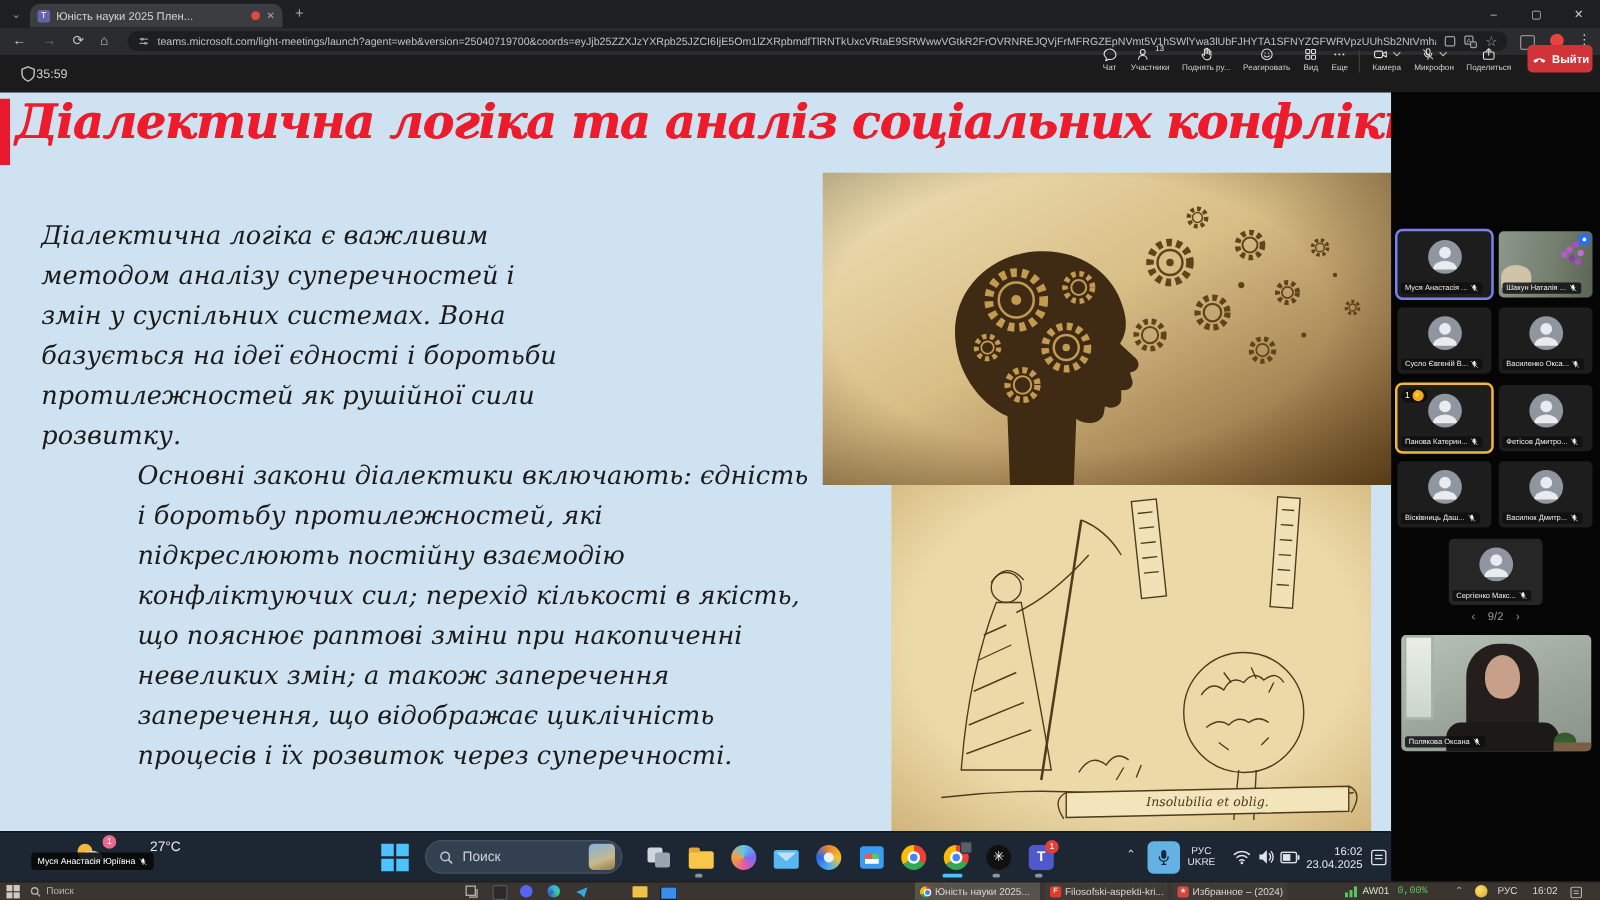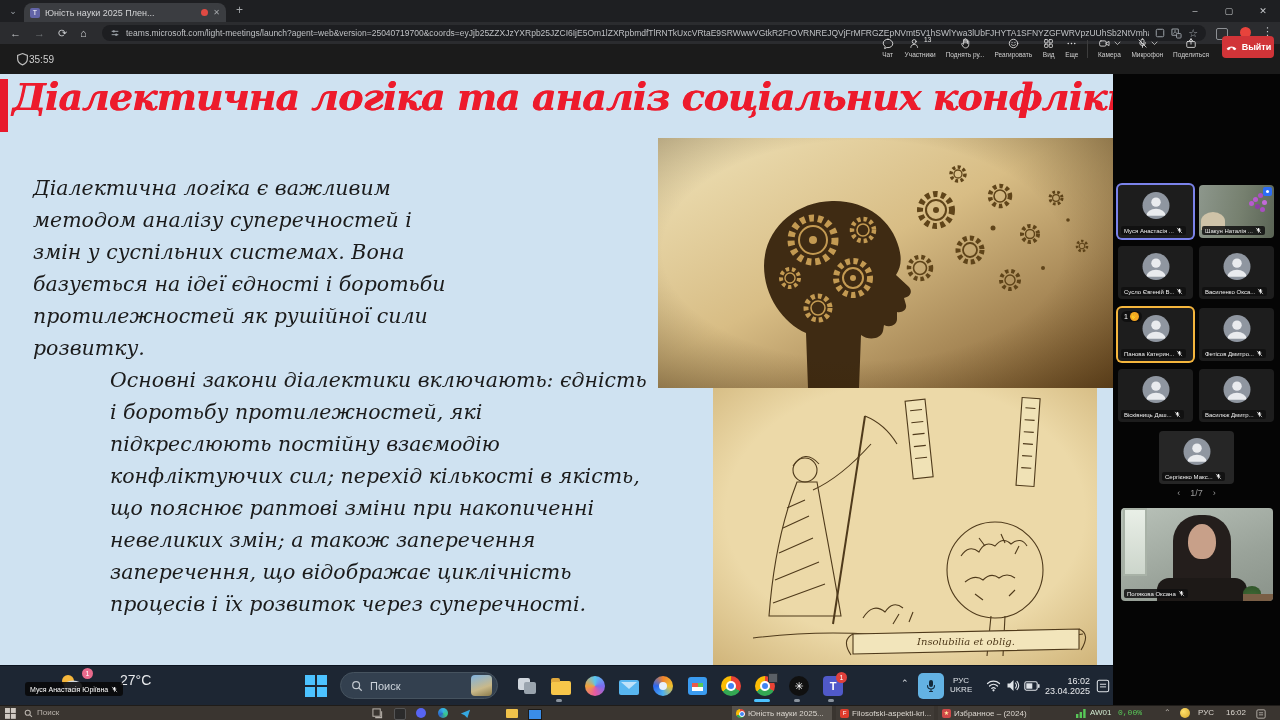--- a/index.html
+++ b/index.html
@@ -64,21 +64,21 @@
   .pgn{position:absolute;left:0;top:414px;width:167px;display:flex;justify-content:center;gap:10px;color:#9a9a9a;font-size:9px;}
   .spot{position:absolute;left:8px;top:434px;width:152px;height:93px;border-radius:4px;overflow:hidden;background:linear-gradient(160deg,#b9c2b9,#9aa39a 60%,#8a938a);}
   .win{position:absolute;left:2px;top:0;width:24px;height:68px;background:linear-gradient(#e9efe7,#ccd5cb);border:2px solid #a8b2a7;box-sizing:border-box;}
   .hair{position:absolute;left:52px;top:7px;width:58px;height:86px;background:#241e1c;border-radius:26px 26px 8px 8px;}
   .face{position:absolute;left:67px;top:16px;width:28px;height:35px;background:#c8a089;border-radius:50% 50% 45% 45%;}
   .shoulders{position:absolute;left:36px;top:70px;width:90px;height:23px;background:#1d1917;border-radius:12px 12px 0 0;}
   .plant{position:absolute;right:12px;bottom:0;width:18px;height:15px;background:radial-gradient(circle at 50% 100%,#447038,#2e5228);border-radius:50% 50% 0 0;}
   .desk{position:absolute;right:0;bottom:0;width:30px;height:7px;background:#7a5f46;}
   
   .w11{left:0;top:665px;width:1113px;height:40px;background:#1d2633;border-top:1px solid #0c1420;box-sizing:border-box;}
-  .temp{position:absolute;left:120px;top:6px;color:#e8eaed;font-size:14px;}
+  .temp{position:absolute;left:120px;top:6px;color:#e8eaed;font-size:11px;}
   .cond{position:absolute;left:124px;top:21px;color:#9aa0a6;font-size:8.5px;margin-top:40px;}
   .wsun{position:absolute;left:58px;top:6px;width:26px;height:22px;}
   .wbadge{position:absolute;left:82px;top:2px;width:11px;height:11px;border-radius:50%;background:#e86a8c;color:#fff;font-size:7px;text-align:center;line-height:11px;}
   .ppill{position:absolute;left:25px;top:16px;height:14px;background:rgba(8,8,8,.88);border-radius:3px;display:flex;align-items:center;gap:3px;padding:0 5px;color:#fff;font-size:7px;white-space:nowrap;}
   .start11{position:absolute;left:305px;top:9px;width:22px;height:22px;display:grid;grid-template-columns:10px 10px;grid-gap:2px;}
   .start11 div{width:10px;height:10px;background:#4cc2ff;}
   .spill{position:absolute;left:340px;top:6px;width:158px;height:27px;background:#33404f;border:1px solid #46535f;border-radius:14px;display:flex;align-items:center;gap:7px;padding:0 5px 0 10px;box-sizing:border-box;}
   .spill .txt{color:#cdd3da;font-size:11px;flex:1;}
   .sw{width:21px;height:21px;border-radius:4px;background:linear-gradient(160deg,#7fb2e0 0%,#c9b98a 60%,#8a7a4a 100%);flex:none;}
   .tico{top:8px;width:24px;height:24px;display:flex;align-items:center;justify-content:center;}
@@ -539,21 +539,21 @@
           <svg class="mo" viewBox="0 0 12 12">
             <path class="f" d="M6 1.5c.8 0 1.5.7 1.5 1.5v2a1.5 1.5 0 01-3 0V3c0-.8.7-1.5 1.5-1.5z"></path>
             <path class="s" d="M3.5 5a2.5 2.5 0 005 0M6 7.7v1.8"></path>
             <path class="s" d="M2 2l8 8"></path>
           </svg>
         </div>
     </div>
 
     <div class="pgn">
       <span>‹</span>
-      <span>1/7</span>
+      <span>9/2</span>
       <span>›</span>
     </div>
 
     <div class="spot">
       <div class="win"></div>
       <div class="hair"></div>
       <div class="face"></div>
       <div class="shoulders"></div>
       <div class="plant"></div>
       <div class="desk"></div>

